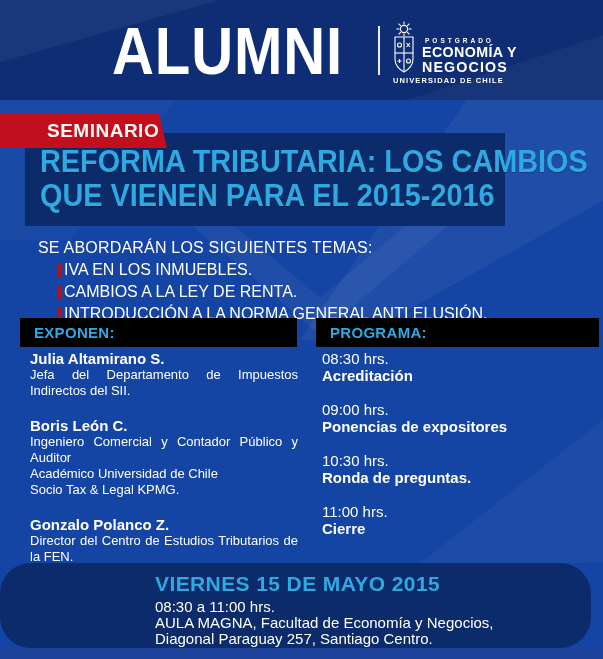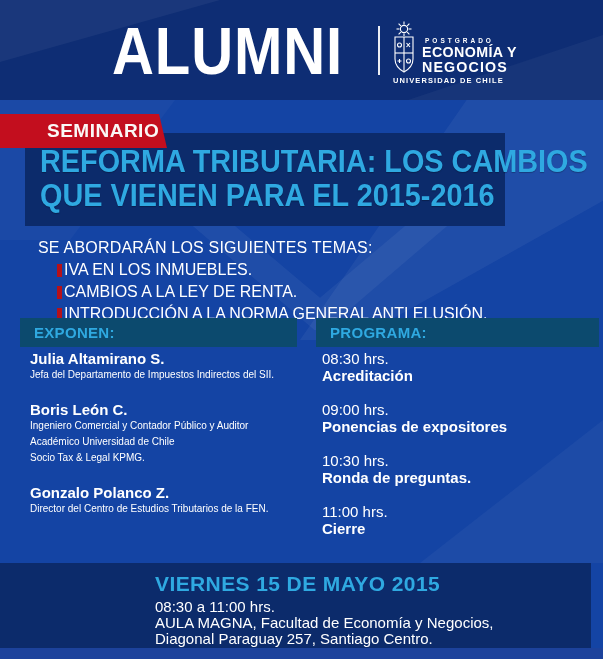--- a/index.html
+++ b/index.html
@@ -52,38 +52,38 @@
            clip-path:polygon(0 0,calc(100% - 8px) 0,100% 100%,0 100%); z-index:5;
            box-shadow:0 2px 3px rgba(0,0,0,.25); }
   .badge-label { font-size:19px; font-weight:700; color:#FAF7F5; letter-spacing:.5px;
                  line-height:34px; padding-left:47px; }
   
   .topics { position:absolute; left:38px; top:237px; width:545px; color:#fff; }
   .topics-heading { font-size:16px; line-height:22px; letter-spacing:.2px; }
   .topic-item { font-size:16px; line-height:22px; padding-left:19px; display:flex; align-items:center; }
   .bullet { display:inline-block; width:5px; height:13px; background:#B5111A; margin-right:2px; flex:none; }
   
-  .bar { position:absolute; top:318px; height:29px; background:#0c4a6e; }
+  .bar { position:absolute; top:318px; height:29px; background:#000000; }
   .bar-exponen { left:20px; width:277px; }
   .bar-programa { left:316px; width:283px; }
   .bar-label { font-size:15px; font-weight:700; color:#2FA9E1; letter-spacing:.3px;
                line-height:29px; padding-left:14px; }
   
   .speakers { position:absolute; left:30px; top:350px; width:268px; color:#fff; }
   .speaker { margin-bottom:18px; }
   .speaker-name { font-size:15px; font-weight:700; line-height:17px; }
-  .speaker-role { font-size:10px; line-height:16px; }
+  .speaker-role { font-size:13px; line-height:16px; }
   .just { text-align:justify; text-align-last:left; }
   
   .program { position:absolute; left:322px; top:350px; width:260px; color:#fff; }
   .program-item { margin-bottom:17px; }
   .program-time { font-size:15px; line-height:17px; }
   .program-activity { font-size:15px; font-weight:700; line-height:17px; }
   
-  .footer-panel { position:absolute; left:0; top:563px; width:591px; height:85px; background:#0C2B6B; }
+  .footer-panel { position:absolute; left:0; top:563px; width:591px; height:85px; background:#0C2B6B;border-radius:31px; }
   .footer-date { position:absolute; left:155px; top:9px; font-size:21px; font-weight:700;
                  color:#2FA9E1; letter-spacing:.4px; white-space:nowrap; }
   .footer-info { position:absolute; left:155px; top:36px; color:#fff; }
   .footer-line { font-size:15px; line-height:16px; }
   .bottom-strip { position:absolute; left:0; top:648px; width:603px; height:11px; background:#1C429C; }
 </style>
 </head>
 <body>
 
 <div class="poster">

